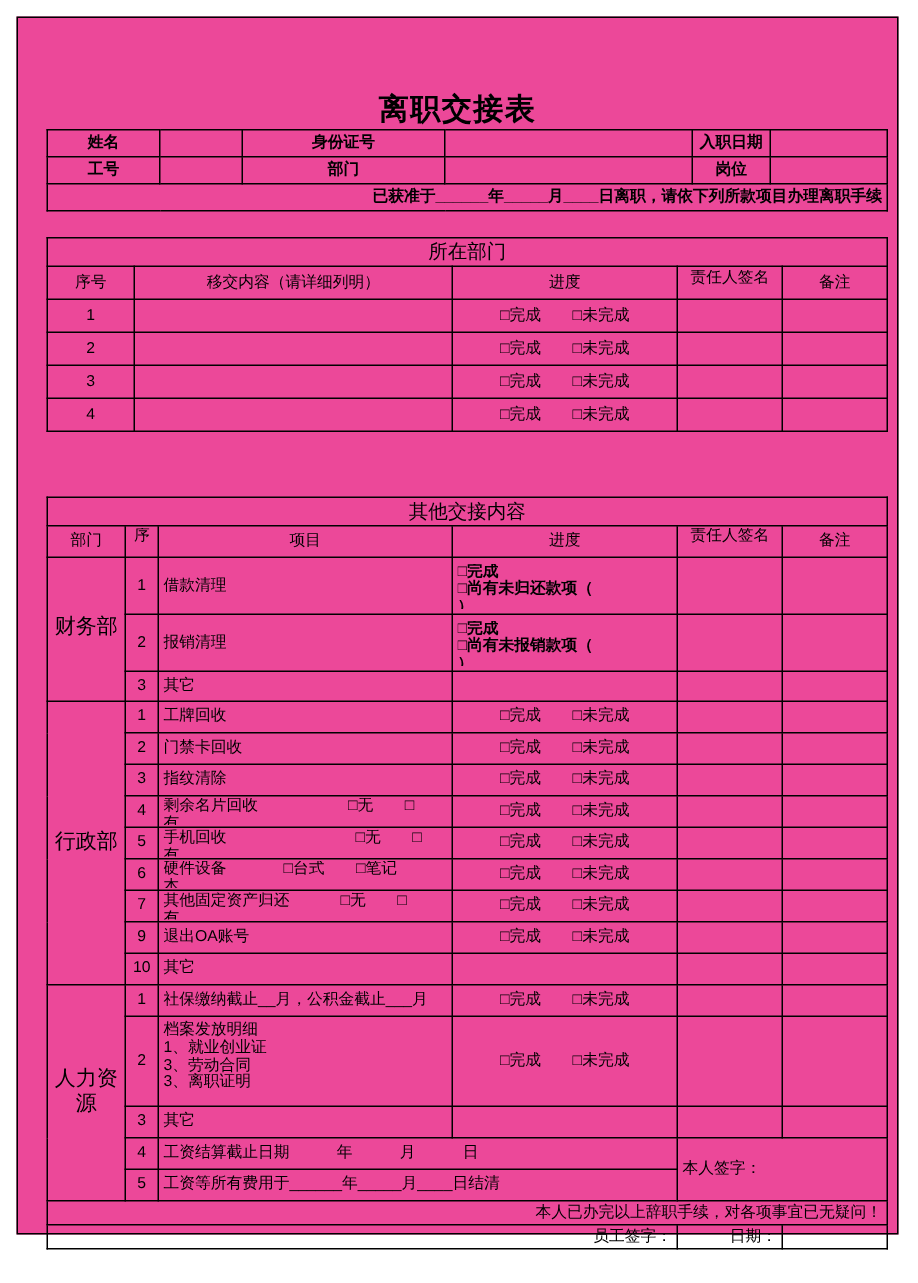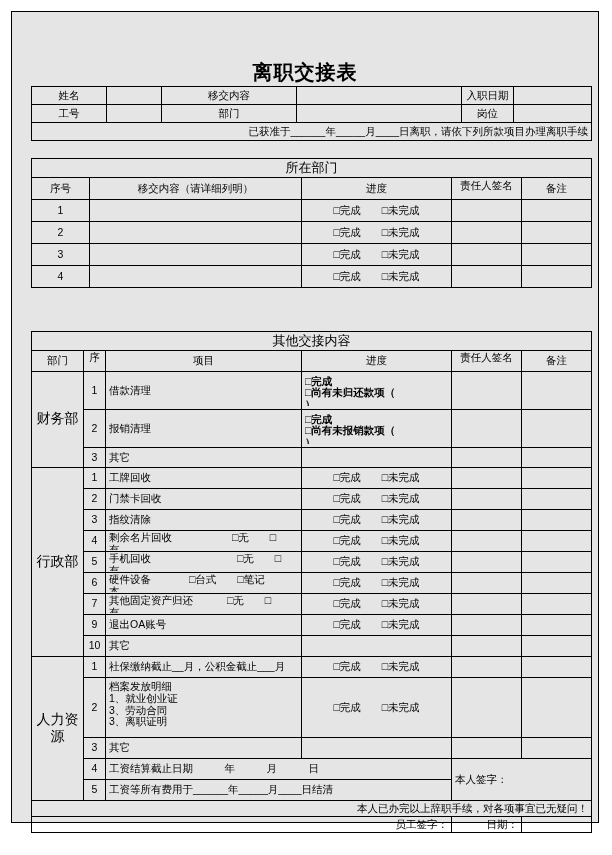--- a/index.html
+++ b/index.html
@@ -6,21 +6,21 @@
   body{
     width:612px;height:855px;background:#ffffff;
     font-family:"Liberation Sans","DejaVu Sans",sans-serif;
     color:#000;overflow:hidden;
   }
   #page{
     position:absolute;left:11px;top:11px;
     width:588px;height:812px;
     border:1px solid #000;
     box-sizing:border-box;
-    background:#e5e5e5;
+    background:#ec4899;
   }
   #title{
     position:absolute;left:0;top:47px;width:100%;
     text-align:center;
     font-family:"Liberation Serif","DejaVu Serif",serif;
     font-size:20px;font-weight:bold;letter-spacing:1px;
   }
   table.frm{
     position:absolute;left:19px;top:74px;
     width:560px;
@@ -61,34 +61,34 @@
   .sp2{display:inline-block;width:60px;}
   .ml{display:block;}
 </style>
 </head>
 <body>
 
 <div id="page">
 
   <div id="title">离职交接表</div>
 
-  <table class="frm" style="top:74px;">
+  <table class="frm" style="top:74px;font-weight:bold;">
     <colgroup>
       <col style="width:75px">
         <col style="width:55px">
         <col style="width:135px">
       <col style="width:165px">
         <col style="width:52px">
         <col style="width:78px">
     </colgroup>
     <tbody>
       <tr style="height:18px">
         <td class="hdr">姓名</td>
         <td class="c"></td>
-        <td class="hdr">移交内容</td>
+        <td class="hdr">身份证号</td>
         <td class="c"></td>
         <td class="hdr">入职日期</td>
         <td class="c"></td>
       </tr>
       <tr style="height:18px">
         <td class="hdr">工号</td>
         <td class="c"></td>
         <td class="hdr">部门</td>
         <td class="c"></td>
         <td class="hdr">岗位</td>

